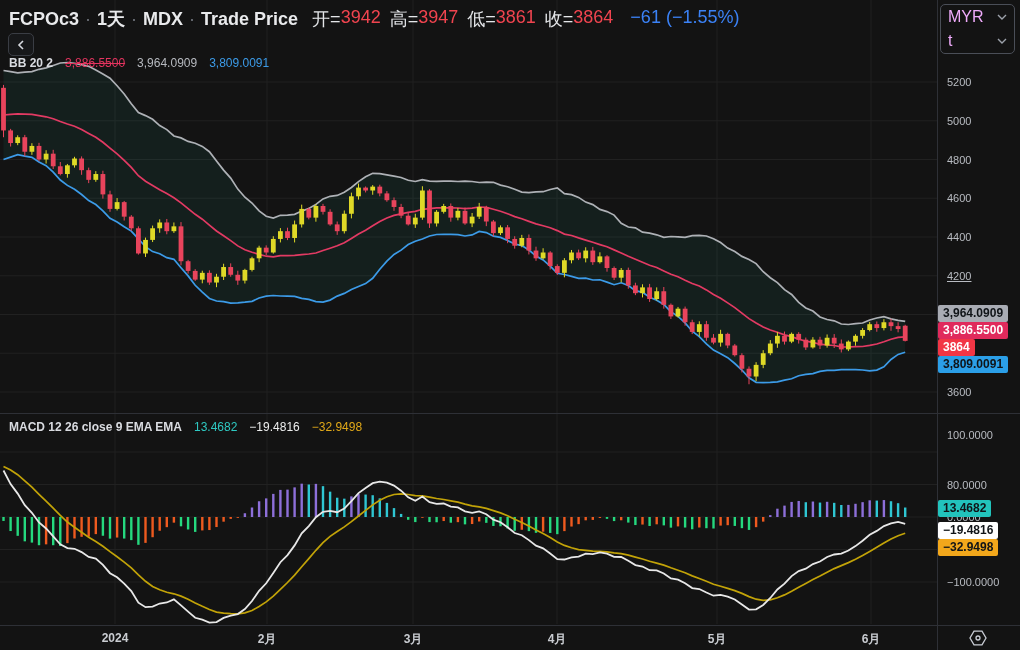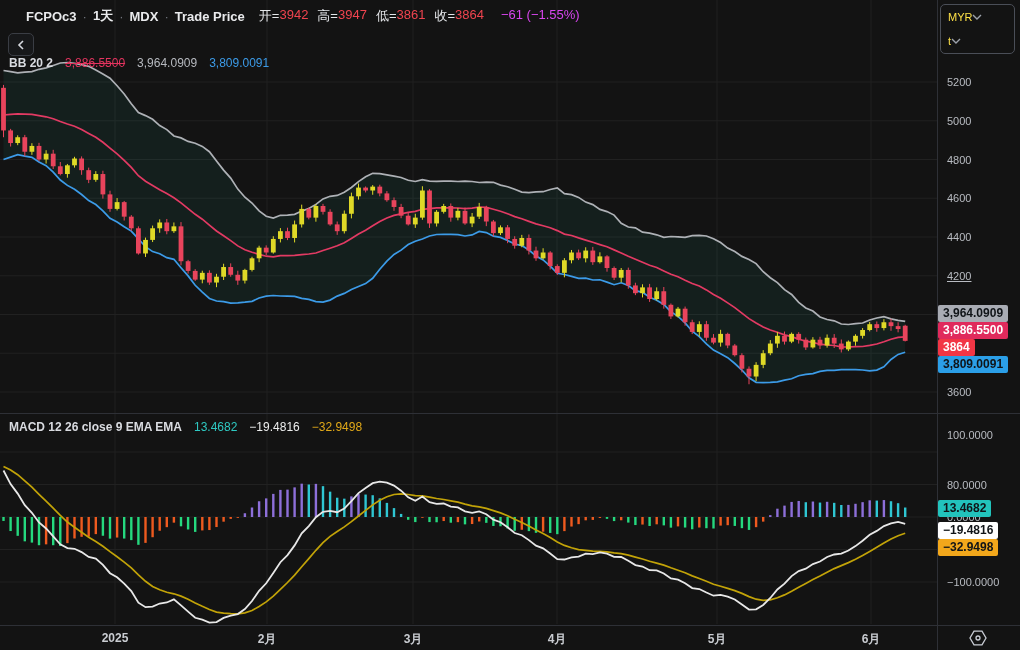--- a/index.html
+++ b/index.html
@@ -2,48 +2,48 @@
 <html><head>
 <meta charset="utf-8">
 <style>
   html,body{margin:0;padding:0;background:#000;}
   #app{position:relative;width:1020px;height:650px;background:#131313;overflow:hidden;
        font-family:"Liberation Sans",sans-serif;-webkit-font-smoothing:antialiased;}
   svg{display:block;}
   #chart{position:absolute;left:0;top:0;z-index:1;}
   .divh{position:absolute;left:0;width:1020px;height:1px;background:#2e3036;z-index:3;}
   .divv{position:absolute;top:0;width:1px;height:650px;background:#2e3036;z-index:3;}
-  .hdr{position:absolute;left:26px;top:7px;z-index:6;font-size:13px;display:flex;align-items:center;
+  .hdr{position:absolute;left:9px;top:7px;z-index:6;font-size:18px;display:flex;align-items:center;
        white-space:nowrap;color:#e9eaec;font-weight:600;}
   .hdr .sep{color:#70747c;margin:0 6px;font-weight:400;}
   .hdr .ohlc{margin-left:14px;display:flex;gap:9px;font-weight:400;}
   .hdr .pair{display:flex;}
   .hdr .lab{color:#e4e6e9;}
   .hdr .red{color:#f0444f;}
-  .hdr .chg{margin-left:8px;color:#d946ef;font-weight:400;}
+  .hdr .chg{margin-left:8px;color:#3b82f6;font-weight:400;}
   .backbtn{position:absolute;left:8px;top:33px;width:26px;height:23px;background:#17181a;
        border:1px solid #3a3d44;border-radius:5px;z-index:6;display:flex;align-items:center;
        justify-content:center;cursor:pointer;padding:0;}
   .indrow{position:absolute;left:9px;z-index:6;font-size:12px;display:flex;gap:12px;
        align-items:center;white-space:nowrap;}
   .indrow .t{color:#d9dbe0;font-weight:600;}
   #bbrow{top:56px;}
   #macdrow{top:420px;}
   .bb-basis{color:#e4345f;text-decoration:line-through;}
   .bb-upper{color:#b6b9bf;}
   .bb-lower{color:#3c9be8;}
   .m-hist{color:#2fc9c2;}
   .m-macd{color:#eceded;}
   .m-sig{color:#e0a818;}
   .wm{position:absolute;left:881px;top:584px;z-index:4;font-size:38px;letter-spacing:1px;
       color:#e4e8f0;opacity:.95;z-index:5;}
   .symbox{position:absolute;left:940px;top:4px;width:75px;height:50px;border:1px solid #4a4e57;
       border-radius:5px;z-index:7;box-sizing:border-box;background:#131313;}
-  .symrow{height:24px;display:flex;align-items:center;
-      padding:0 7px;font-size:11px;color:#fde047;cursor:pointer;}
+  .symrow{height:24px;display:flex;align-items:center;justify-content:space-between;
+      padding:0 7px;font-size:16px;color:#f0abfc;cursor:pointer;}
   .tick{position:absolute;left:947px;height:16px;line-height:16px;font-size:11px;color:#b9bcc2;z-index:4;}
   .badge{position:absolute;left:938px;height:17px;line-height:17px;font-size:12px;font-weight:600;
       padding:0 5px;border-radius:2px;z-index:6;white-space:nowrap;}
   .mlabel{position:absolute;top:631px;width:60px;text-align:center;font-size:12px;font-weight:600;
       color:#c9ccd1;z-index:4;}
   .axicon{position:absolute;left:969px;top:630px;z-index:6;cursor:pointer;}
 </style>
 </head>
 <body>
 
@@ -569,19 +569,19 @@
     <div class="tick" style="top: 476.5px;">80.0000</div>
     <div class="tick" style="top: 509px;">0.0000</div>
     <div class="tick" style="top: 574px;">−100.0000</div>
     <div class="badge" style="top: 304.5px; background: rgb(169, 172, 180); color: rgb(16, 20, 24);">3,964.0909</div>
     <div class="badge" style="top: 321.5px; background: rgb(224, 42, 92); color: rgb(255, 255, 255);">3,886.5500</div>
     <div class="badge" style="top: 338.5px; background: rgb(242, 54, 69); color: rgb(255, 255, 255);">3864</div>
     <div class="badge" style="top: 355.5px; background: rgb(43, 159, 232); color: rgb(16, 20, 24);">3,809.0091</div>
     <div class="badge" style="top: 499.5px; background: rgb(34, 195, 188); color: rgb(16, 20, 24);">13.4682</div>
     <div class="badge" style="top: 521.5px; background: rgb(255, 255, 255); color: rgb(16, 20, 24);">−19.4816</div>
     <div class="badge" style="top: 538.5px; background: rgb(242, 167, 27); color: rgb(16, 20, 24);">−32.9498</div>
-    <div class="mlabel" style="left: 85px;">2025</div>
+    <div class="mlabel" style="left: 85px;">2024</div>
     <div class="mlabel" style="left: 237px;">2月</div>
     <div class="mlabel" style="left: 383px; text-align: center;">3月</div>
     <div class="mlabel" style="left: 527px;">4月</div>
     <div class="mlabel" style="left: 687px;">5月</div>
     <div class="mlabel" style="left: 841px;">6月</div>
   </div>
 
 </body></html>

